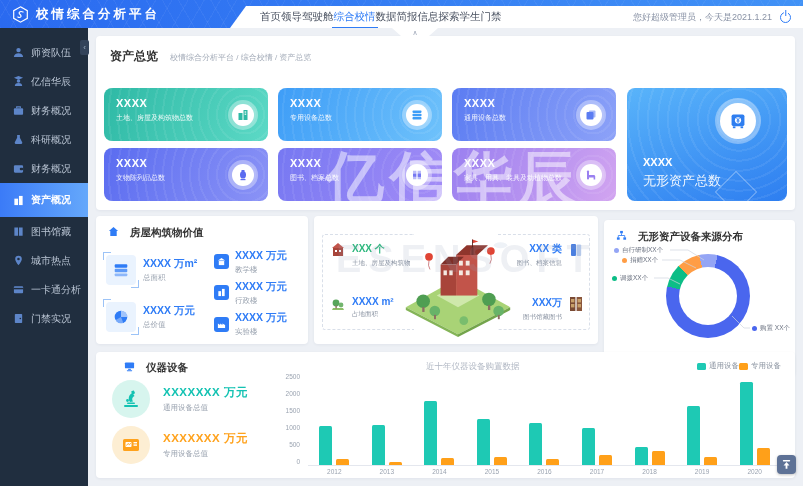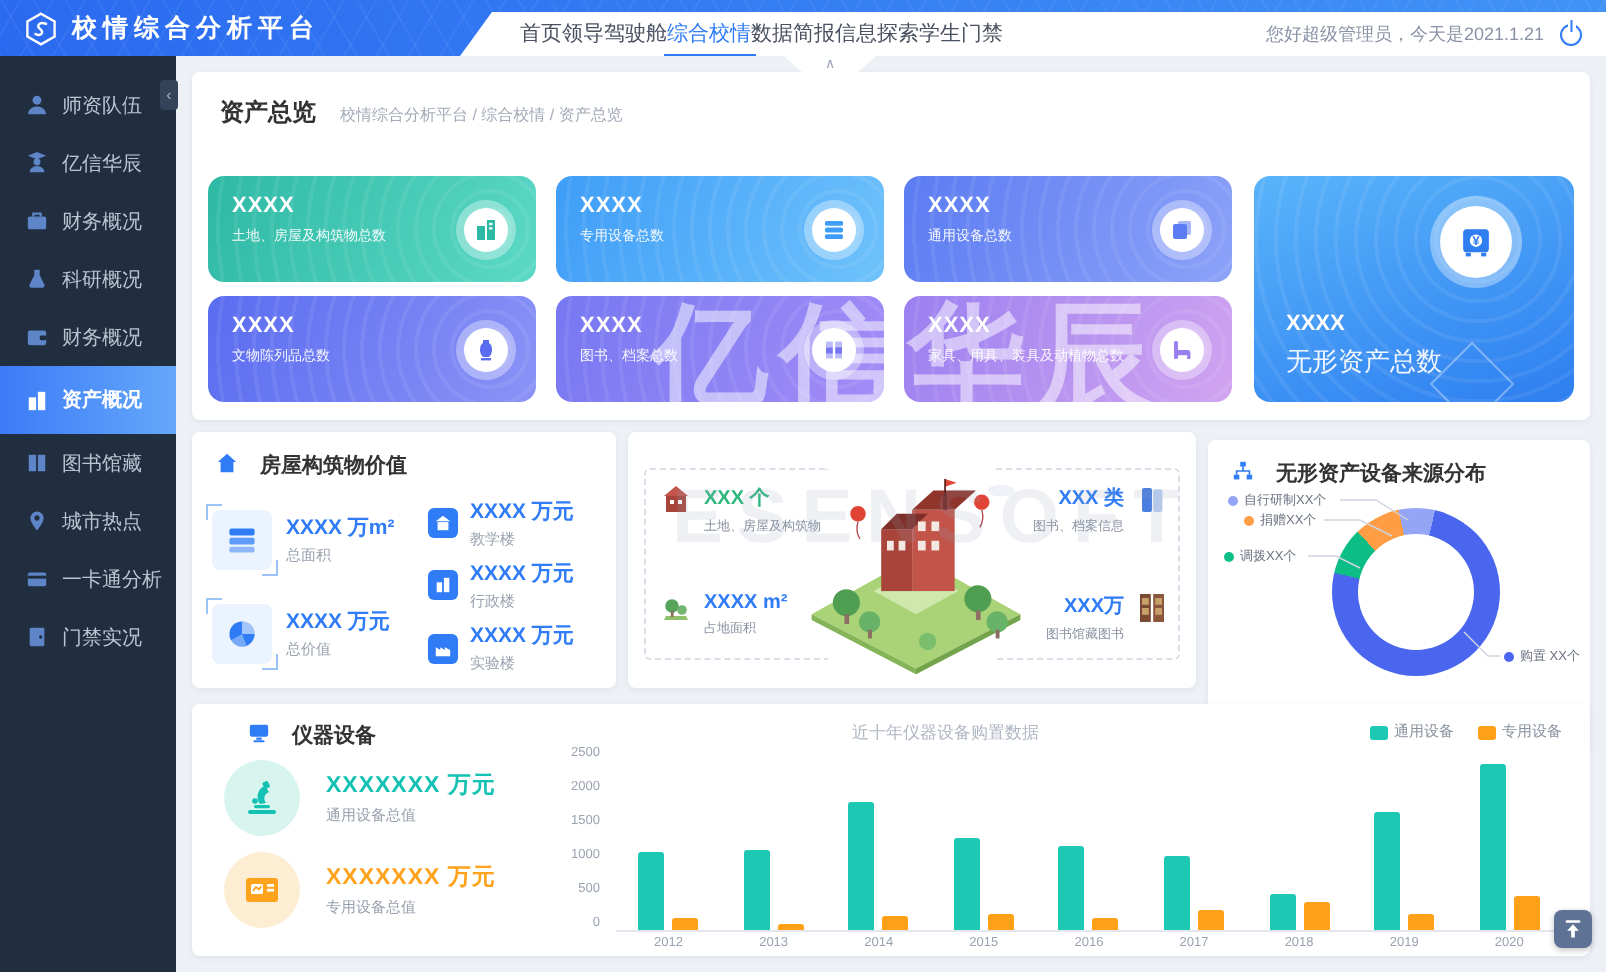--- a/index.html
+++ b/index.html
@@ -112,21 +112,21 @@
   .dcall .dot{width:5px;height:5px;border-radius:50%;flex:0 0 auto;}
   .dlines{position:absolute;inset:0;z-index:1;}
   
   .p-eq .ptitle{position:absolute;left:28px;top:9px;}
   .eqrow{position:absolute;left:16px;display:flex;align-items:center;gap:13px;}
   .eq-circ{width:38px;height:38px;border-radius:50%;display:flex;align-items:center;justify-content:center;}
   .eq-circ svg{width:20px;height:20px;}
   .eq-v{font-size:11.5px;font-weight:bold;letter-spacing:.5px;}
   .eq-l{font-size:7.5px;color:#98a1ae;margin-top:3px;}
   .chart-title{position:absolute;left:330px;top:9px;font-size:8.5px;color:#b0b7c3;}
-  .legend{position:absolute;right:14px;top:9px;display:flex;gap:12px;align-items:flex-end;}
+  .legend{position:absolute;right:14px;top:9px;display:flex;gap:0;align-items:flex-end;}
   .leg-item{display:flex;align-items:center;gap:3px;font-size:7.5px;color:#8a93a0;}
   .leg-sw{width:9px;height:7px;border-radius:1.5px;}
   .ycol{position:absolute;left:178px;top:21px;width:26px;height:92px;display:flex;flex-direction:column;justify-content:space-between;
     text-align:right;font-size:6.5px;color:#9aa3b0;}
   .plot{position:absolute;left:212px;right:14px;top:26px;height:88px;border-bottom:1px solid #e4e7ee;
     display:flex;justify-content:space-around;align-items:flex-end;}
   .bgroup{display:flex;align-items:flex-end;gap:4px;height:100%;}
   .bar{width:13px;border-radius:1.5px 1.5px 0 0;}
   .xrow{position:absolute;left:212px;right:14px;top:116px;display:flex;justify-content:space-around;
     font-size:6.5px;color:#9aa3b0;}

